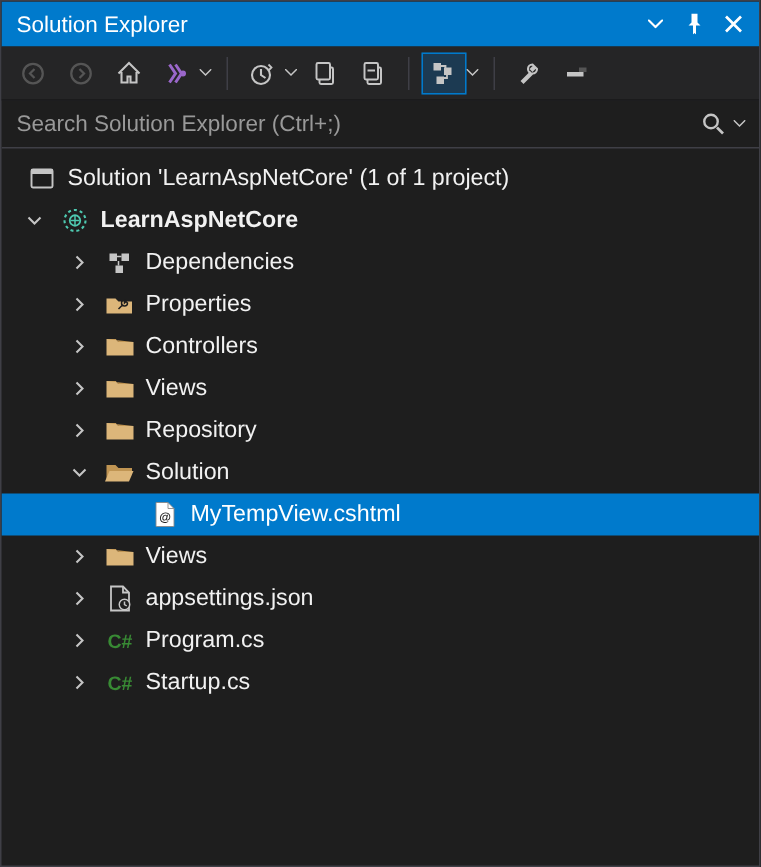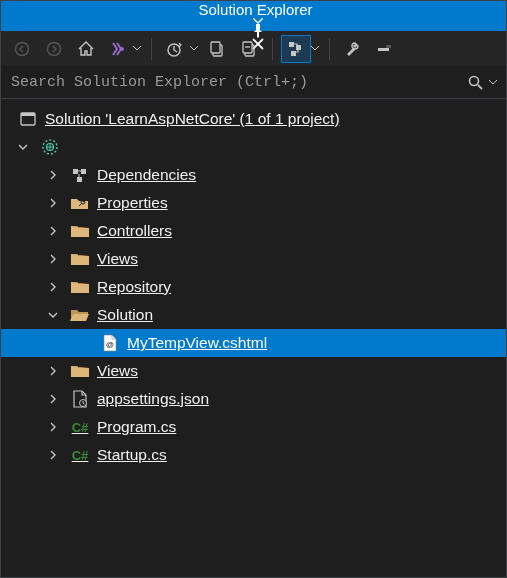--- a/index.html
+++ b/index.html
@@ -13,21 +13,20 @@
     overflow: hidden;
     border: 1px solid #3f3f46;
   }
   .titlebar {
     height: 30px;
     background: #007acc;
     display: flex;
     align-items: center;
     padding: 0 6px 0 10px;
     color: #fff;
-    flex-direction: column;
   }
   .titlebar .title { flex: 1; font-size: 15px; }
   .titlebar .tb-btn {
     width: 22px; height: 22px;
     display: flex; align-items: center; justify-content: center;
     cursor: pointer;
     margin-left: 4px;
   }
   .toolbar {
     height: 36px;
@@ -67,26 +66,25 @@
     border-bottom: 1px solid #3f3f46;
     color: #999;
   }
   .searchbar input {
     flex: 1;
     background: transparent;
     border: none;
     outline: none;
     color: #bef264;
     font-size: 15px;
-    font-family: Liberation Mono, monospace;
+    font-family: Liberation Sans, sans-serif;
   }
   .searchbar input::placeholder { color: #999; }
   .tree {
     padding: 6px 0;
-    text-decoration: underline;
   }
   .row {
     height: 28px;
     display: flex;
     align-items: center;
     white-space: nowrap;
     cursor: pointer;
   }
   .row.selected {
     background: #007acc;
@@ -248,20 +246,21 @@
         </svg>
       </span>
     <span class="indent" style="width:8px"></span>
     <span class="icon-slot">
       <svg width="18" height="18" viewBox="0 0 18 18">
           <circle cx="9" cy="9" r="7" fill="none" stroke="#4ec9b0" stroke-width="1.4" stroke-dasharray="2 2"></circle>
           <circle cx="9" cy="9" r="3.5" fill="none" stroke="#4ec9b0" stroke-width="1.2"></circle>
           <path d="M6 9 h6 M9 6 v6" stroke="#4ec9b0" stroke-width="1"></path>
         </svg>
     </span>
+    <span class="label bold">LearnAspNetCore</span>
   </div>
 
 
   <div class="row">
     <span class="indent" style="width:44px"></span>
     <span class="twisty">
         <svg width="10" height="10" viewBox="0 0 10 10">
           <path d="M3 1 L7 5 L3 9" fill="none" stroke="#c5c5c5" stroke-width="1.4"></path>
         </svg>
       </span>

